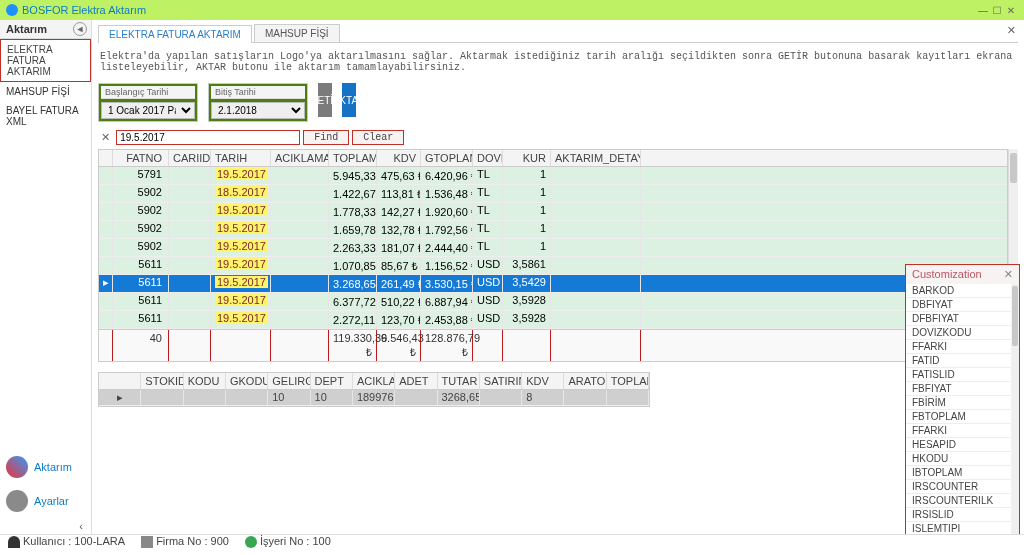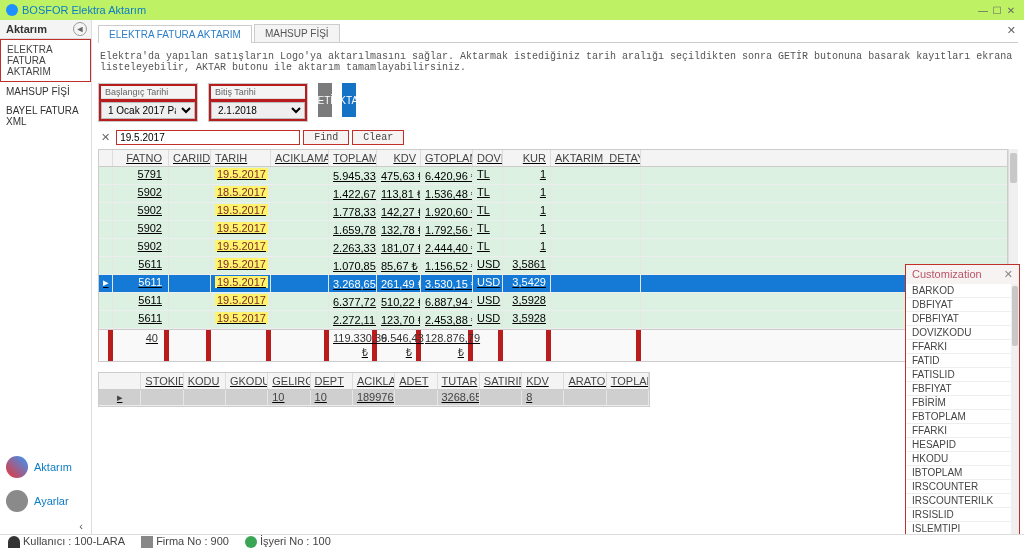--- a/index.html
+++ b/index.html
@@ -24,41 +24,41 @@
 .side-collapse { text-align: right; padding: 2px 8px; color: #555; }
 
 .content { flex: 1; position: relative; padding: 4px 6px; overflow: hidden; }
 .tabs { display: flex; border-bottom: 1px solid #ccc; }
 .tab { padding: 3px 10px; border: 1px solid #ccc; border-bottom: none; background: #f4f4f4; font-size: 10px; color: #555; cursor: pointer; margin-right: 2px; }
 .tab.active { background: #fff; color: #2b7ec9; position: relative; top: 1px; }
 .tab-x { position: absolute; right: 8px; top: 4px; color: #666; cursor: pointer; font-size: 11px; }
 
 .desc { font-size: 10px; color: #555; padding: 8px 2px 6px; font-family: Liberation Mono, monospace; }
 .toolbar { display: flex; align-items: flex-start; gap: 10px; margin: 4px 0 8px; }
-.datebox { border: 1px solid #c9c9c9; padding: 2px; width: 100px; background: #b91c1c; }
+.datebox { border: 1px solid #c9c9c9; padding: 2px; width: 100px; background: #4d7c0f; }
 .datebox .lbl { font-size: 9px; color: #666; display: block; padding: 1px 4px; background: #f4f4f4; border-bottom: 1px solid #ddd; }
 .datebox select, .datebox input { border: 1px solid #bbb; width: 94px; font-size: 10px; padding: 1px 2px; margin-top: 3px; }
 .btn { width: 14px; height: 34px; display: flex; align-items: center; justify-content: center; font-size: 10px; color: #fff; cursor: pointer; }
 .btn.getir { background: #7b7b7b; }
 .btn.aktar { background: #1672c5; }
 
 .searchbar { display: flex; align-items: center; gap: 3px; margin: 2px 0 4px; }
 .searchbar .xc { color: #666; padding: 0 3px; cursor: pointer; }
 .searchbar input { border: 1px solid #c03028; width: 184px; padding: 1px 3px; font-size: 10px; }
 .searchbar .sbtn { border: 1px solid #c03028; background: #f7f3f3; color: #444; font-size: 10px; padding: 1px 10px; cursor: pointer; font-family: Liberation Mono, monospace; }
 
 
-.grid { border: 1px solid #ccc; background: #fff; font-size: 10px; text-decoration: underline; }
+.grid { border: 1px solid #ccc; background: #fff; font-size: 10px; }
 .grid-h { display: flex; background: #f4f4f4; border-bottom: 1px solid #ccc; }
 .grid-h > div { padding: 2px 4px; border-right: 1px solid #ddd; color: #444; overflow: hidden; white-space: nowrap; }
 .grid-r { display: flex; border-bottom: 1px solid #eee; background: #ddf1e2; }
 .grid-r.sel { background: #147ad6; color: #fff; }
 .grid-r > div { padding: 1px 4px; border-right: 1px solid #e6e6e6; overflow: hidden; white-space: nowrap; }
 .grid-f { display: flex; background: #f9f9f9; border-top: 1px solid #ccc; }
-.grid-f > div { padding: 2px 4px; border-right: 5px solid #b91c1c; color: #333; }
+.grid-f > div { padding: 2px 4px; border-right: 1px solid #b91c1c; color: #333; }
 
 .c-sel { width: 14px; text-align: center; }
 .c-fat { width: 56px; text-align: right; padding-right: 6px !important; }
 .c-car { width: 42px; text-align: right; padding-right: 4px !important; }
 .c-tar { width: 60px; color: #7a2a2a; }
 .grid-r .c-tar span { background: #fff46b; padding: 0 2px; }
 .c-ack { width: 58px; }
 .c-top { width: 48px; text-align: right; }
 .c-kdv { width: 44px; text-align: right; }
 .c-gtop { width: 52px; text-align: right; }

